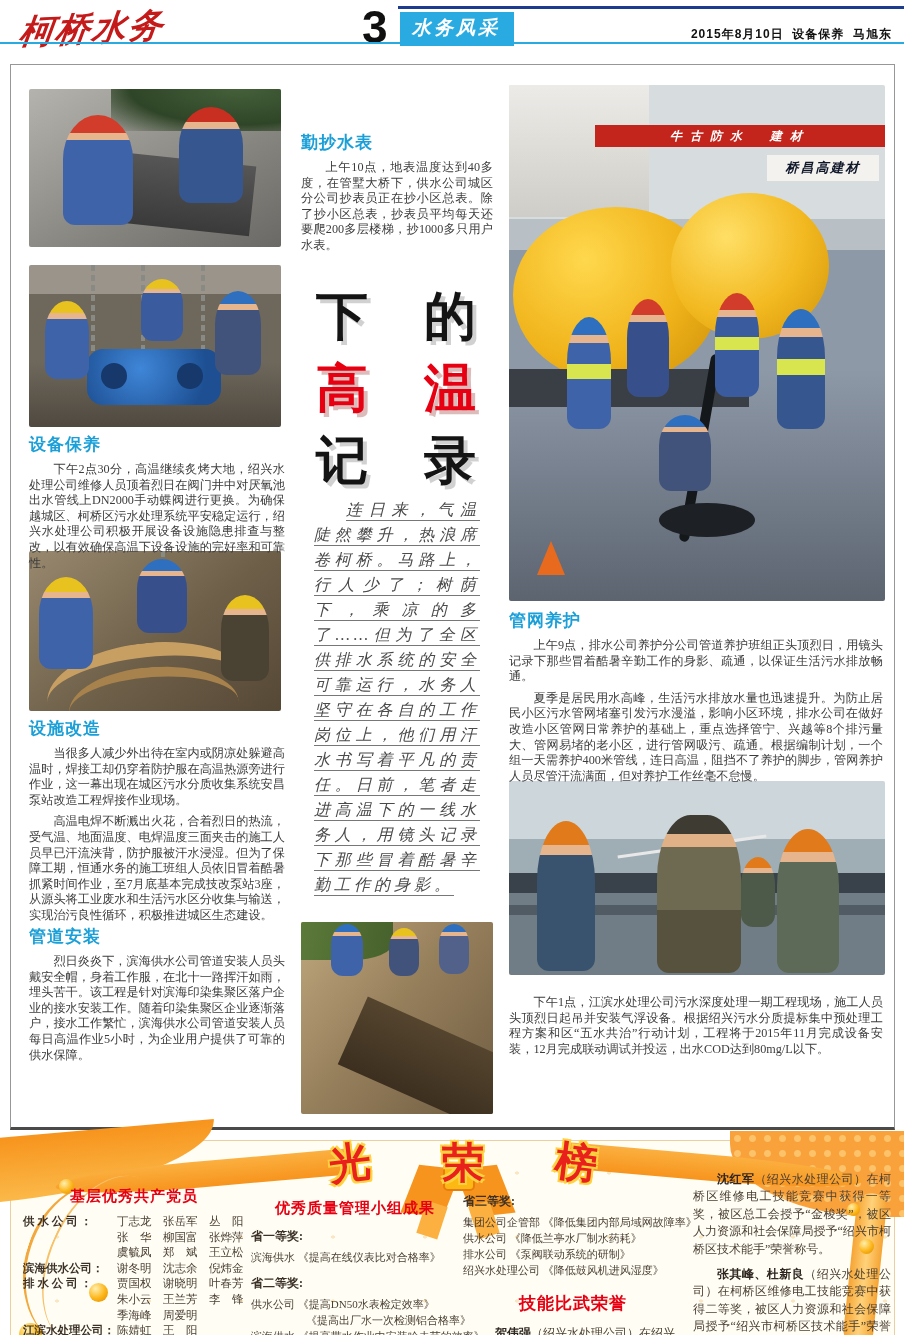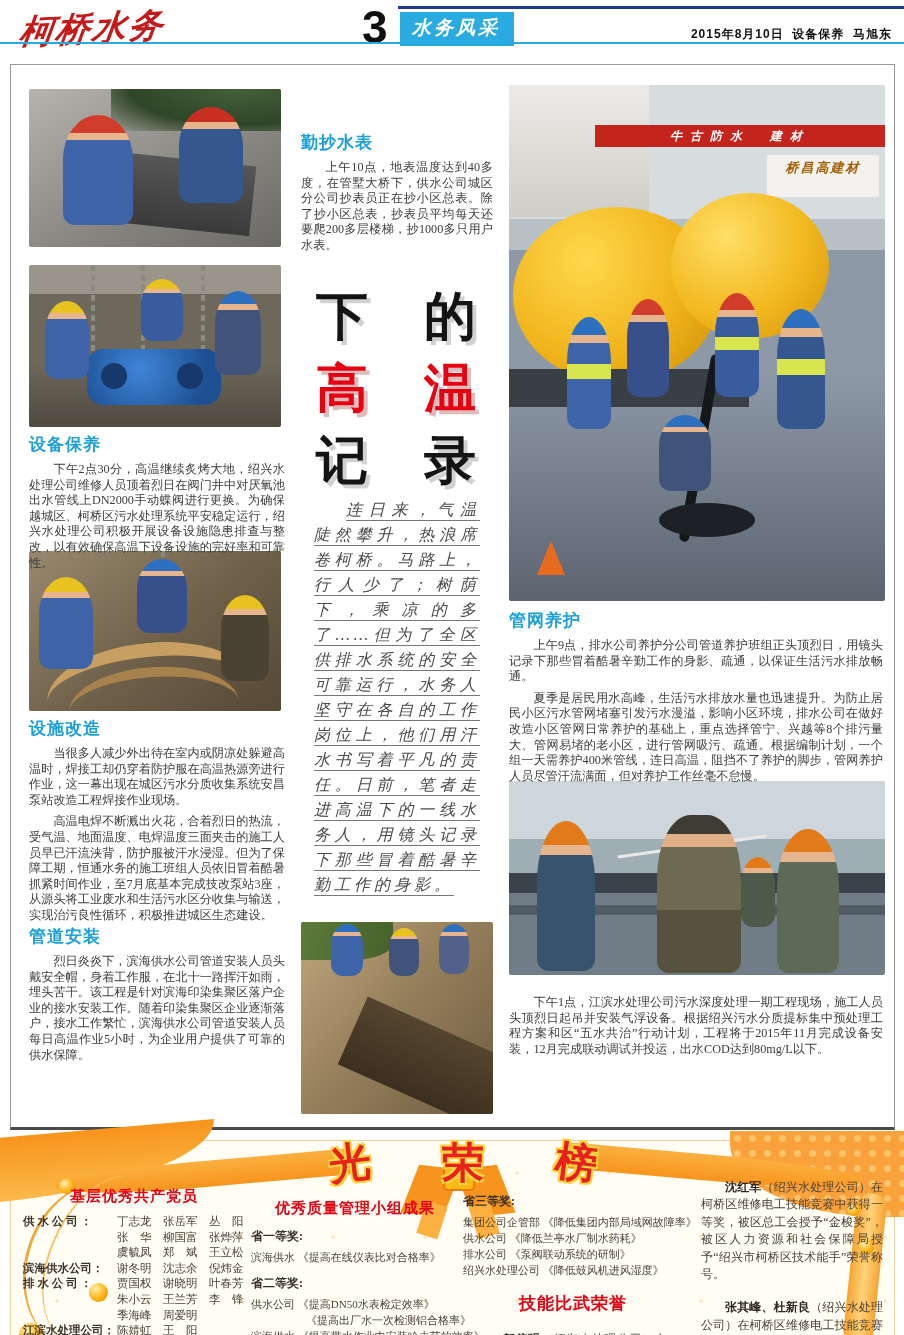--- a/index.html
+++ b/index.html
@@ -74,21 +74,21 @@
   .wood2{left:40px;top:116px;width:170px;height:70px;border-top:10px solid #a8824c;
          border-radius:50%;transform:rotate(-4deg);}
   .grass{left:0;top:0;width:92px;height:38px;border-radius:0 0 45% 0;
          background:linear-gradient(100deg,#5c7a3a,#46612c);}
   .trench{left:44px;top:108px;width:180px;height:74px;transform:rotate(24deg);
           background:linear-gradient(#55452f,#3c2f1f);}
   .p5-building{left:0;top:0;width:140px;height:132px;background:linear-gradient(#ecebe7,#cfcdc7);}
   .p5-banner{left:86px;top:40px;width:290px;height:22px;background:#c3251c;color:#fff;
              font-family:"Liberation Sans",sans-serif;font-size:12px;font-weight:bold;
              letter-spacing:8px;text-align:center;line-height:22px;}
-  .p5-sign{right:6px;top:70px;width:112px;height:42px;background:#f4f2ee;color:#a16207;
+  .p5-sign{right:6px;top:70px;width:112px;height:26px;background:#f4f2ee;color:#0f172a;
            font-family:"Liberation Sans",sans-serif;font-size:13px;font-weight:bold;
            text-align:center;line-height:26px;letter-spacing:2px;}
   .p5-tank1{left:4px;top:122px;width:206px;height:176px;border-radius:50%;
             background:radial-gradient(circle at 35% 30%,#ffd84d,#f0b31a 55%,#c98d08);}
   .p5-tank2{left:162px;top:108px;width:158px;height:146px;border-radius:50%;
             background:radial-gradient(circle at 35% 30%,#ffdf66,#f2b81f 55%,#cf9208);}
   .p5-base{left:0px;top:284px;width:240px;height:38px;background:#3a3f45;}
   .p5-manhole{left:150px;bottom:64px;width:96px;height:34px;border-radius:50%;background:#1d2125;}
   .p5-hose{left:186px;top:268px;width:10px;height:190px;border-radius:6px;background:#15181b;
            transform:rotate(10deg);}
@@ -137,21 +137,21 @@
   .hcol{color:#4a3f33;}
   #hc-party{left:12px;top:46px;width:222px;}
   #hc-party .prow{font-size:11.5px;line-height:15.6px;white-space:nowrap;}
   #hc-party .prow b{display:inline-block;width:94px;color:#3a3026;}
   #hc-quality{left:240px;top:58px;width:208px;}
   .qaward{font-weight:bold;font-size:12px;color:#3a3026;margin:10px 0 4px 0;}
   .qitem{font-size:11px;line-height:16px;white-space:nowrap;}
   #hc-three{left:452px;top:52px;width:220px;}
   #hc-three .qaward{margin-top:0;}
   #hc-right{left:674px;top:22px;width:214px;}
-  .hp{margin:16px;font-size:12px;line-height:17.4px;text-align:justify;text-indent:2em;
+  .hp{margin:8px;font-size:12px;line-height:17.4px;text-align:justify;text-indent:2em;
       color:#4a3f33;}
   .hp b{color:#2e2620;}
 </style>
 </head>
 <body>
 
 <div class="page">
 
   <div class="masthead">柯桥水务</div>
   <div class="navyline"></div>

